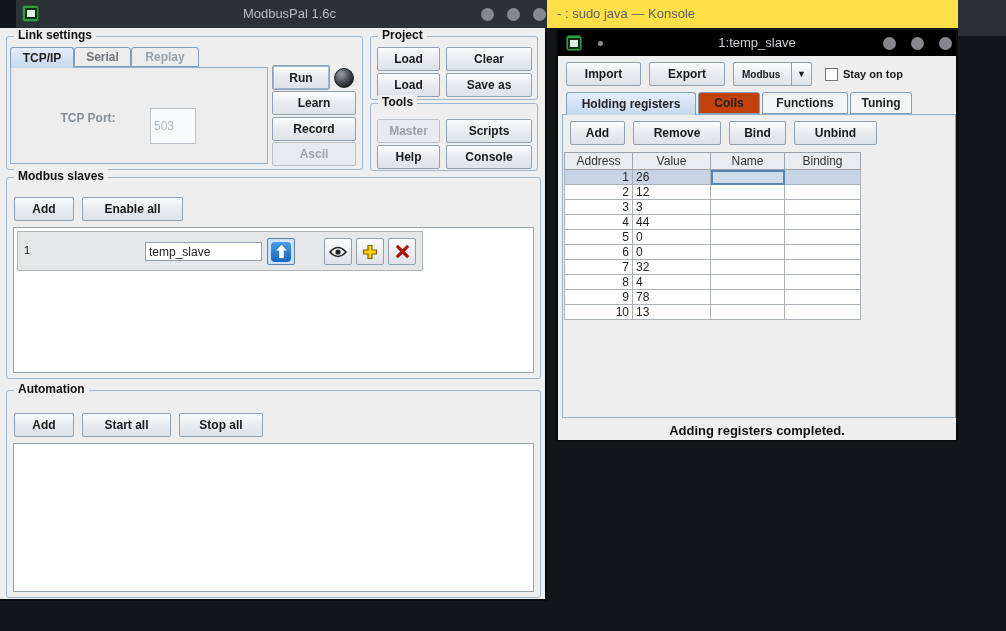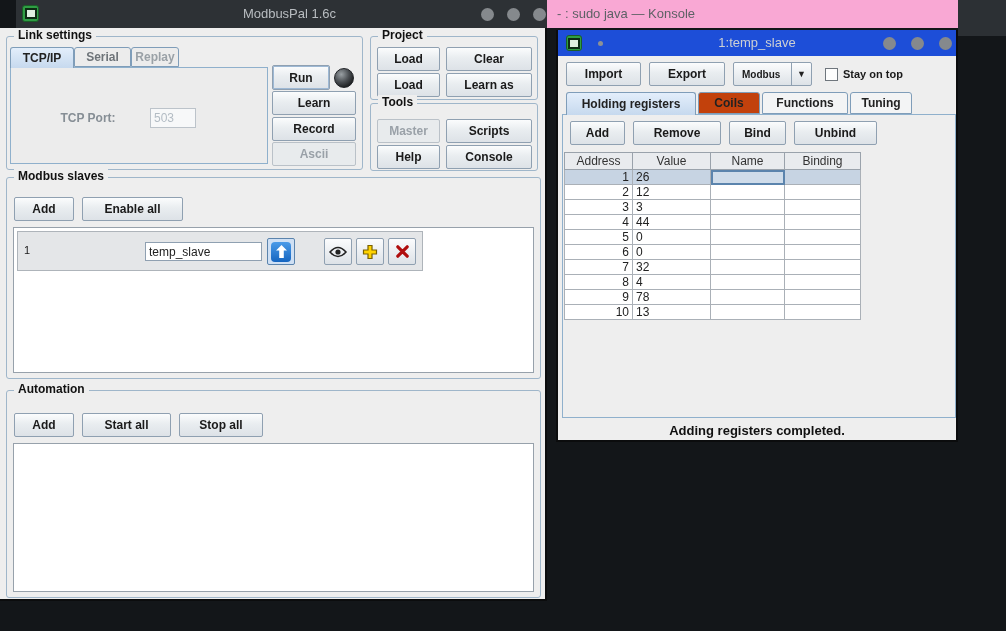--- a/index.html
+++ b/index.html
@@ -55,49 +55,49 @@
 <body>
 
 <div class="tbar" style="left:16px;top:0;width:547px;background:#2d3135">
   <div class="app-icon" style="left:6px;top:5px"></div>
   <div class="tbar-title">ModbusPal 1.6c</div>
   <div class="wbtn" style="left:465px;top:8px"></div>
   <div class="wbtn" style="left:491px;top:8px"></div>
   <div class="wbtn" style="left:517px;top:8px"></div>
 </div>
 
-<div class="tbar" style="left:547px;top:0;width:411px;background:#f9a8d4">
+<div class="tbar" style="left:547px;top:0;width:411px;background:#fde047">
   <div style="position:absolute;left:10px;top:0;height:28px;line-height:28px;font-size:13px;color:#5d6165;white-space:nowrap">- : sudo java — Konsole</div>
 </div>
 <div class="abs" style="left:958px;top:0;width:48px;height:36px;background:#2c3034"></div>
 
 <div class="win" style="left:0;top:28px;width:547px;height:573px;border-right:2px solid #0b0c0d;border-bottom:2px solid #0b0c0d">
 
   <div class="group" style="left:6px;top:8px;width:357px;height:134px">
     <span class="gtitle">Link settings</span>
   </div>
   <div class="tab sel" style="left:10px;top:19px;width:64px;height:21px">TCP/IP</div>
   <div class="tab" style="left:74px;top:19px;width:57px;height:20px;color:#6e7479">Serial</div>
-  <div class="tab" style="left:131px;top:19px;width:48px;height:20px;color:#9aa1a7">Replay</div>
+  <div class="tab" style="left:131px;top:19px;width:68px;height:20px;color:#9aa1a7">Replay</div>
   <div class="panel-border" style="left:10px;top:39px;width:258px;height:97px;background:#ececec"></div>
   <div class="glabel" style="left:30px;top:82px;width:116px;text-align:center;line-height:16px">TCP Port:</div>
-  <input class="field dis" style="left: 150px; top: 80px; width: 46px; height: 20px;" readonly="" value="503">
+  <input class="field dis" style="left: 150px; top: 80px; width: 46px; height: 36px;" readonly="" value="503">
   <div class="btn focus" style="left:272px;top:37px;width:58px;height:25px">Run</div>
   <div class="led" style="left:334px;top:40px"></div>
   <div class="btn" style="left:272px;top:63px;width:84px;height:24px">Learn</div>
   <div class="btn" style="left:272px;top:89px;width:84px;height:24px">Record</div>
   <div class="btn disabled" style="left:272px;top:114px;width:84px;height:24px">Ascii</div>
 
   <div class="group" style="left:370px;top:8px;width:168px;height:64px">
     <span class="gtitle">Project</span>
   </div>
   <div class="btn" style="left:377px;top:19px;width:63px;height:24px">Load</div>
   <div class="btn" style="left:446px;top:19px;width:86px;height:24px">Clear</div>
   <div class="btn" style="left:377px;top:45px;width:63px;height:24px">Load</div>
-  <div class="btn" style="left:446px;top:45px;width:86px;height:24px">Learn as</div>
+  <div class="btn" style="left:446px;top:45px;width:86px;height:24px">Save as</div>
 
   <div class="group" style="left:370px;top:75px;width:168px;height:68px">
     <span class="gtitle">Tools</span>
   </div>
   <div class="btn disabled" style="left:377px;top:91px;width:63px;height:24px">Master</div>
   <div class="btn" style="left:446px;top:91px;width:86px;height:24px">Scripts</div>
   <div class="btn" style="left:377px;top:117px;width:63px;height:24px">Help</div>
   <div class="btn" style="left:446px;top:117px;width:86px;height:24px">Console</div>
 
   <div class="group" style="left:6px;top:149px;width:535px;height:202px">
@@ -144,21 +144,21 @@
     <span class="gtitle">Automation</span>
   </div>
   <div class="btn" style="left:14px;top:385px;width:60px;height:24px">Add</div>
   <div class="btn" style="left:82px;top:385px;width:89px;height:24px">Start all</div>
   <div class="btn" style="left:179px;top:385px;width:84px;height:24px">Stop all</div>
   <div class="white-panel" style="left:13px;top:415px;width:521px;height:149px"></div>
 </div>
 
 <div class="win" style="left:556px;top:30px;width:402px;height:412px;border:2px solid #0b0c0d;border-top:none">
 
-  <div class="abs" style="left:0;top:0;width:100%;height:26px;background:#1d4ed8">
+  <div class="abs" style="left:0;top:0;width:100%;height:26px;background:#000000">
     <div class="app-icon" style="left:8px;top:5px;width:16px;height:16px"></div>
     <div class="tb-dot" style="left:40px;top:11px"></div>
     <div class="tbar-title" style="height:26px;line-height:26px;color:#cdd0d3">1:temp_slave</div>
     <div class="wbtn" style="left:325px;top:7px"></div>
     <div class="wbtn" style="left:353px;top:7px"></div>
     <div class="wbtn" style="left:381px;top:7px"></div>
   </div>
 
   <div class="btn" style="left:8px;top:32px;width:75px;height:24px">Import</div>
   <div class="btn" style="left:91px;top:32px;width:76px;height:24px">Export</div>

